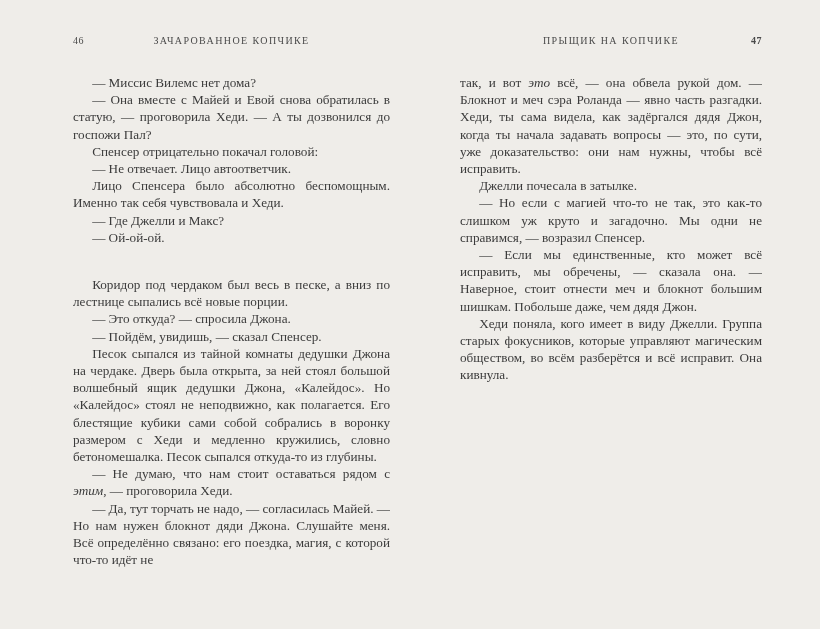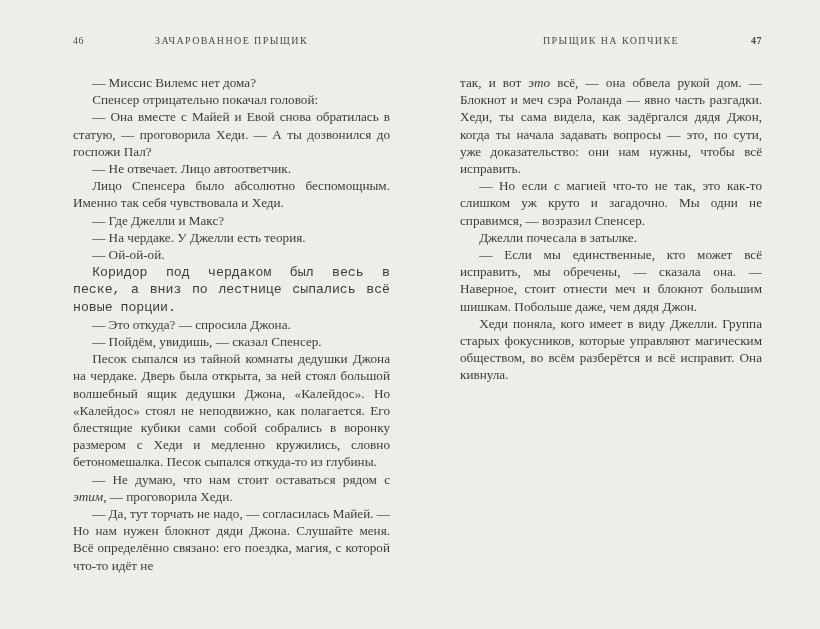--- a/index.html
+++ b/index.html
@@ -49,62 +49,60 @@
   .page-left .page-num { left: 0; }
   .page-right .page-num { right: 0; font-weight: bold; }
   .body-text p {
     margin: 0;
     font-size: 13.2px;
     line-height: 17.2px;
     text-align: justify;
     text-indent: 1.45em;
   }
   .body-text p.section-start {
-    margin-top: 1px;
-    font-family: Liberation Mono, monospace;
+    margin-top: 30px;
   }
   .body-text p.continuation {
     text-indent: 0;
   }
 </style>
 </head>
 <body>
 
 <div class="spread">
 
   <div class="page page-left">
     <div class="running-head">
       <span class="page-num">46</span>
-      <span>ЗАЧАРОВАННОЕ ПРЫЩИК</span>
+      <span>ЗАЧАРОВАННОЕ КОПЧИКЕ</span>
     </div>
     <div class="body-text">
       <p>— Миссис Вилемс нет дома?</p>
+      <p>— Она вместе с Майей и Евой снова обратилась в статую, — проговорила Хеди. — А ты дозвонился до госпожи Пал?</p>
       <p>Спенсер отрицательно покачал головой:</p>
-      <p>— Она вместе с Майей и Евой снова обратилась в статую, — проговорила Хеди. — А ты дозвонился до госпожи Пал?</p>
       <p>— Не отвечает. Лицо автоответчик.</p>
       <p>Лицо Спенсера было абсолютно беспомощным. Именно так себя чувствовала и Хеди.</p>
       <p>— Где Джелли и Макс?</p>
-      <p>— На чердаке. У Джелли есть теория.</p>
       <p>— Ой-ой-ой.</p>
       <p class="section-start">Коридор под чердаком был весь в песке, а вниз по лестнице сыпались всё новые порции.</p>
       <p>— Это откуда? — спросила Джона.</p>
       <p>— Пойдём, увидишь, — сказал Спенсер.</p>
       <p>Песок сыпался из тайной комнаты дедушки Джона на чердаке. Дверь была открыта, за ней стоял большой волшебный ящик дедушки Джона, «Калейдос». Но «Калейдос» стоял не неподвижно, как полагается. Его блестящие кубики сами собой собрались в воронку размером с Хеди и медленно кружились, словно бетономешалка. Песок сыпался откуда-то из глубины.</p>
       <p>— Не думаю, что нам стоит оставаться рядом с <i>этим</i>, — проговорила Хеди.</p>
       <p>— Да, тут торчать не надо, — согласилась Майей. — Но нам нужен блокнот дяди Джона. Слушайте меня. Всё определённо связано: его поездка, магия, с которой что-то идёт не</p>
     </div>
   </div>
 
   <div class="page page-right">
     <div class="running-head">
       <span>ПРЫЩИК НА КОПЧИКЕ</span>
       <span class="page-num">47</span>
     </div>
     <div class="body-text">
       <p class="continuation">так, и вот <i>это</i> всё, — она обвела рукой дом. — Блокнот и меч сэра Роланда — явно часть разгадки. Хеди, ты сама видела, как задёргался дядя Джон, когда ты начала задавать вопросы — это, по сути, уже доказательство: они нам нужны, чтобы всё исправить.</p>
+      <p>Джелли почесала в затылке.</p>
       <p>— Но если с магией что-то не так, это как-то слишком уж круто и загадочно. Мы одни не справимся, — возразил Спенсер.</p>
-      <p>Джелли почесала в затылке.</p>
       <p>— Если мы единственные, кто может всё исправить, мы обречены, — сказала она. — Наверное, стоит отнести меч и блокнот большим шишкам. Побольше даже, чем дядя Джон.</p>
       <p>Хеди поняла, кого имеет в виду Джелли. Группа старых фокусников, которые управляют магическим обществом, во всём разберётся и всё исправит. Она кивнула.</p>
     </div>
   </div>
 
 </div>
 
 </body></html>

